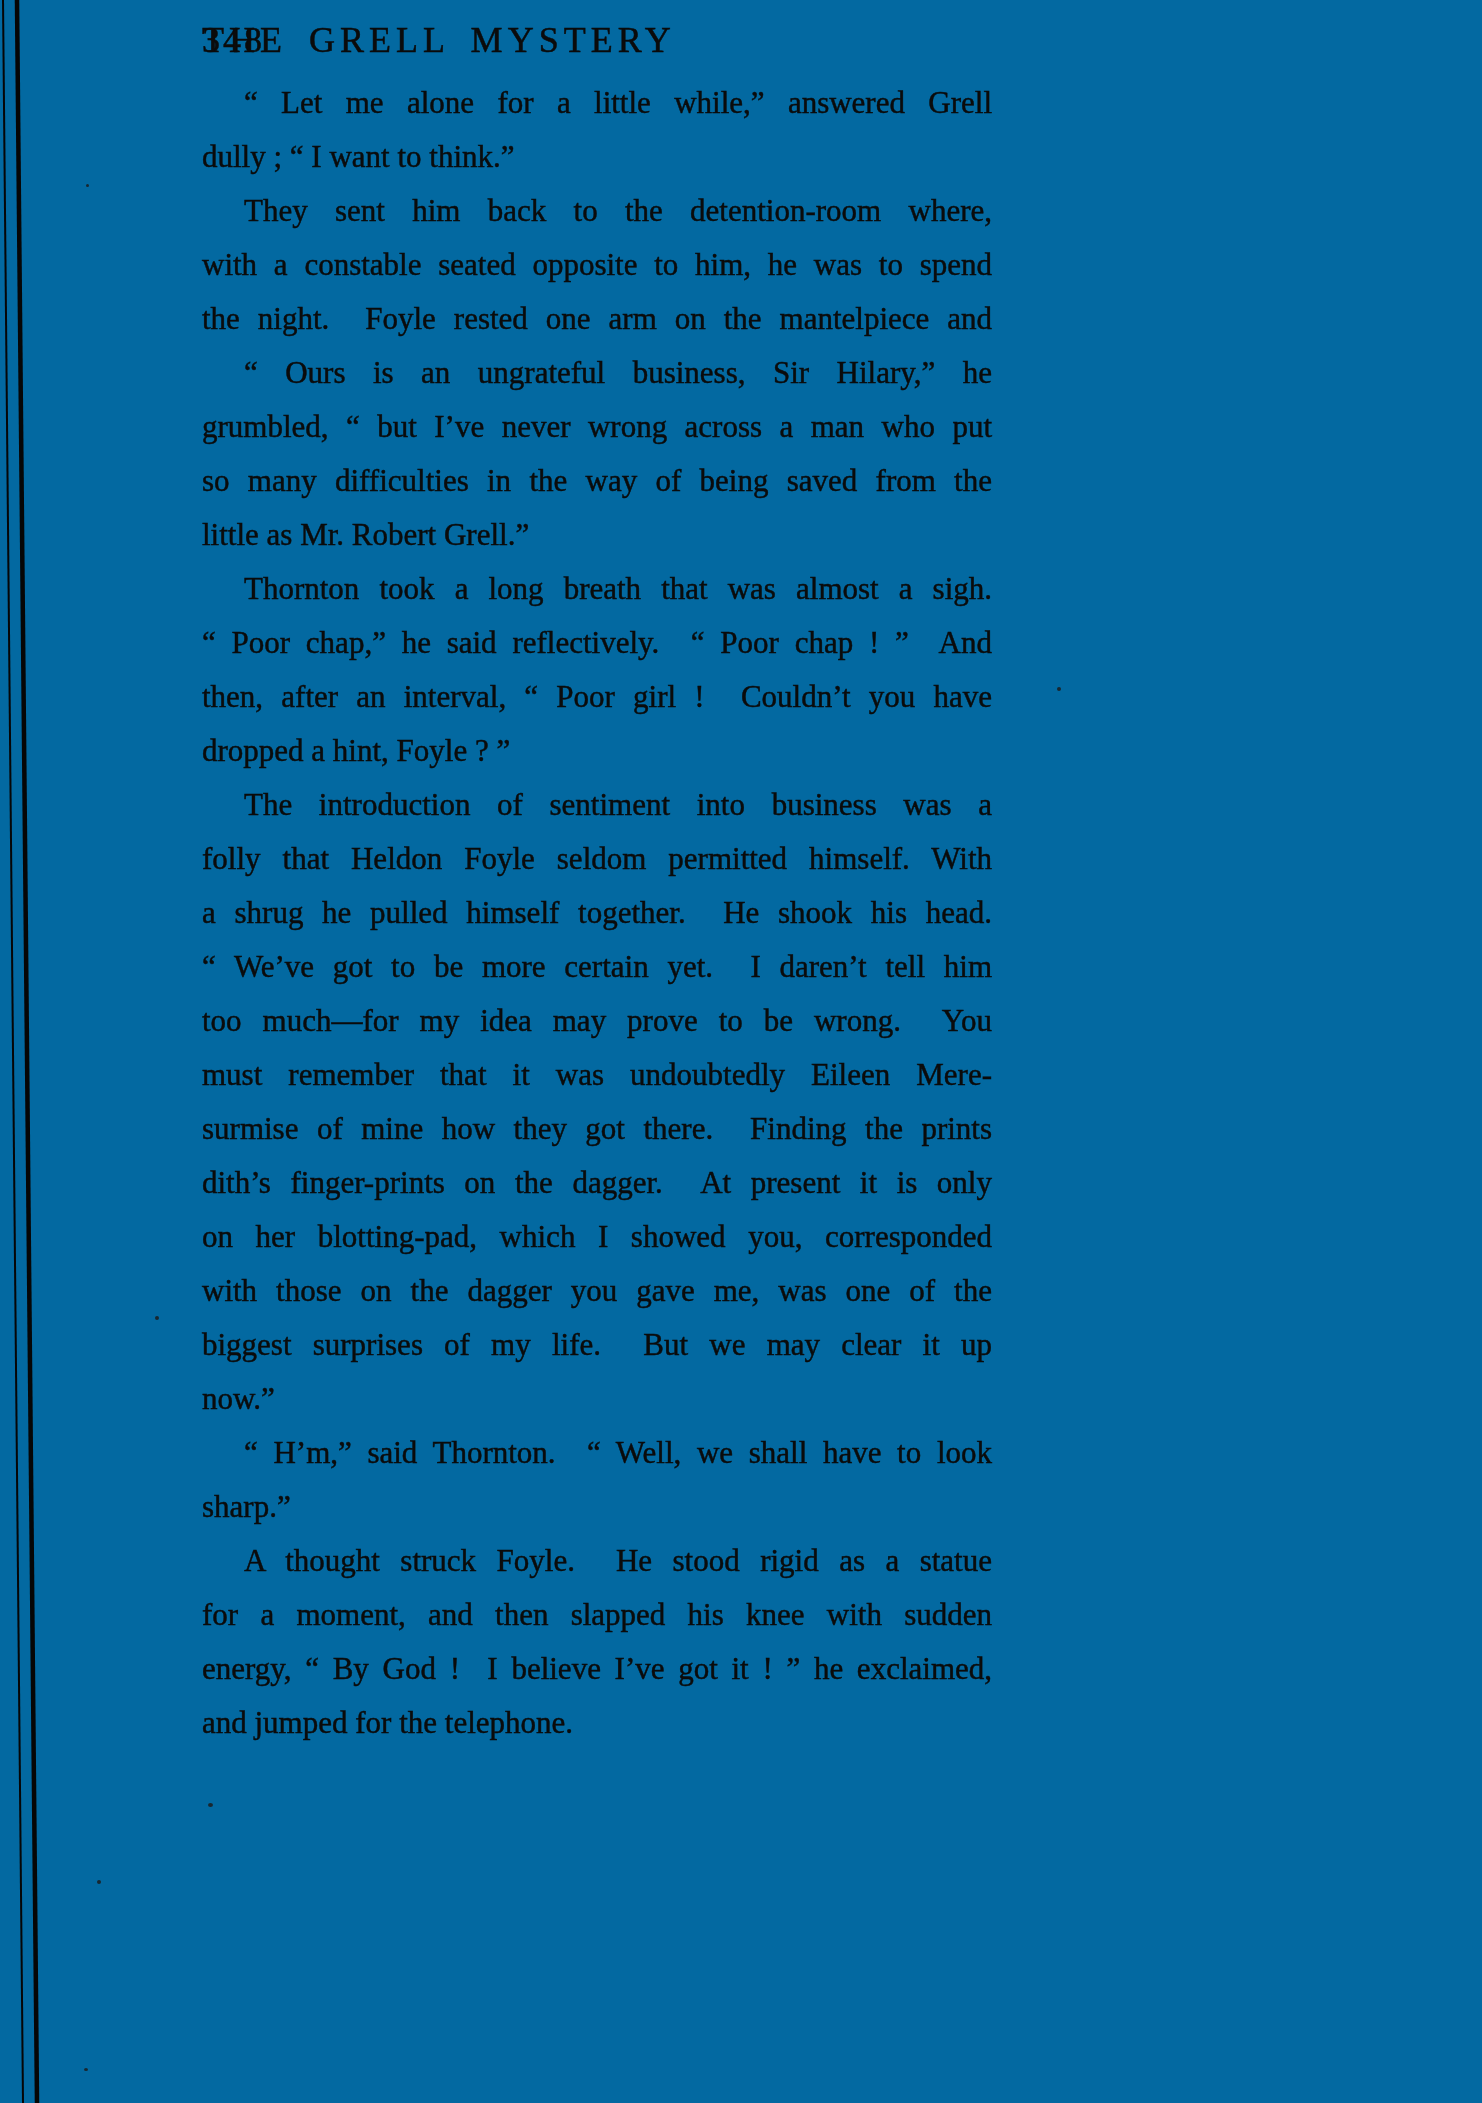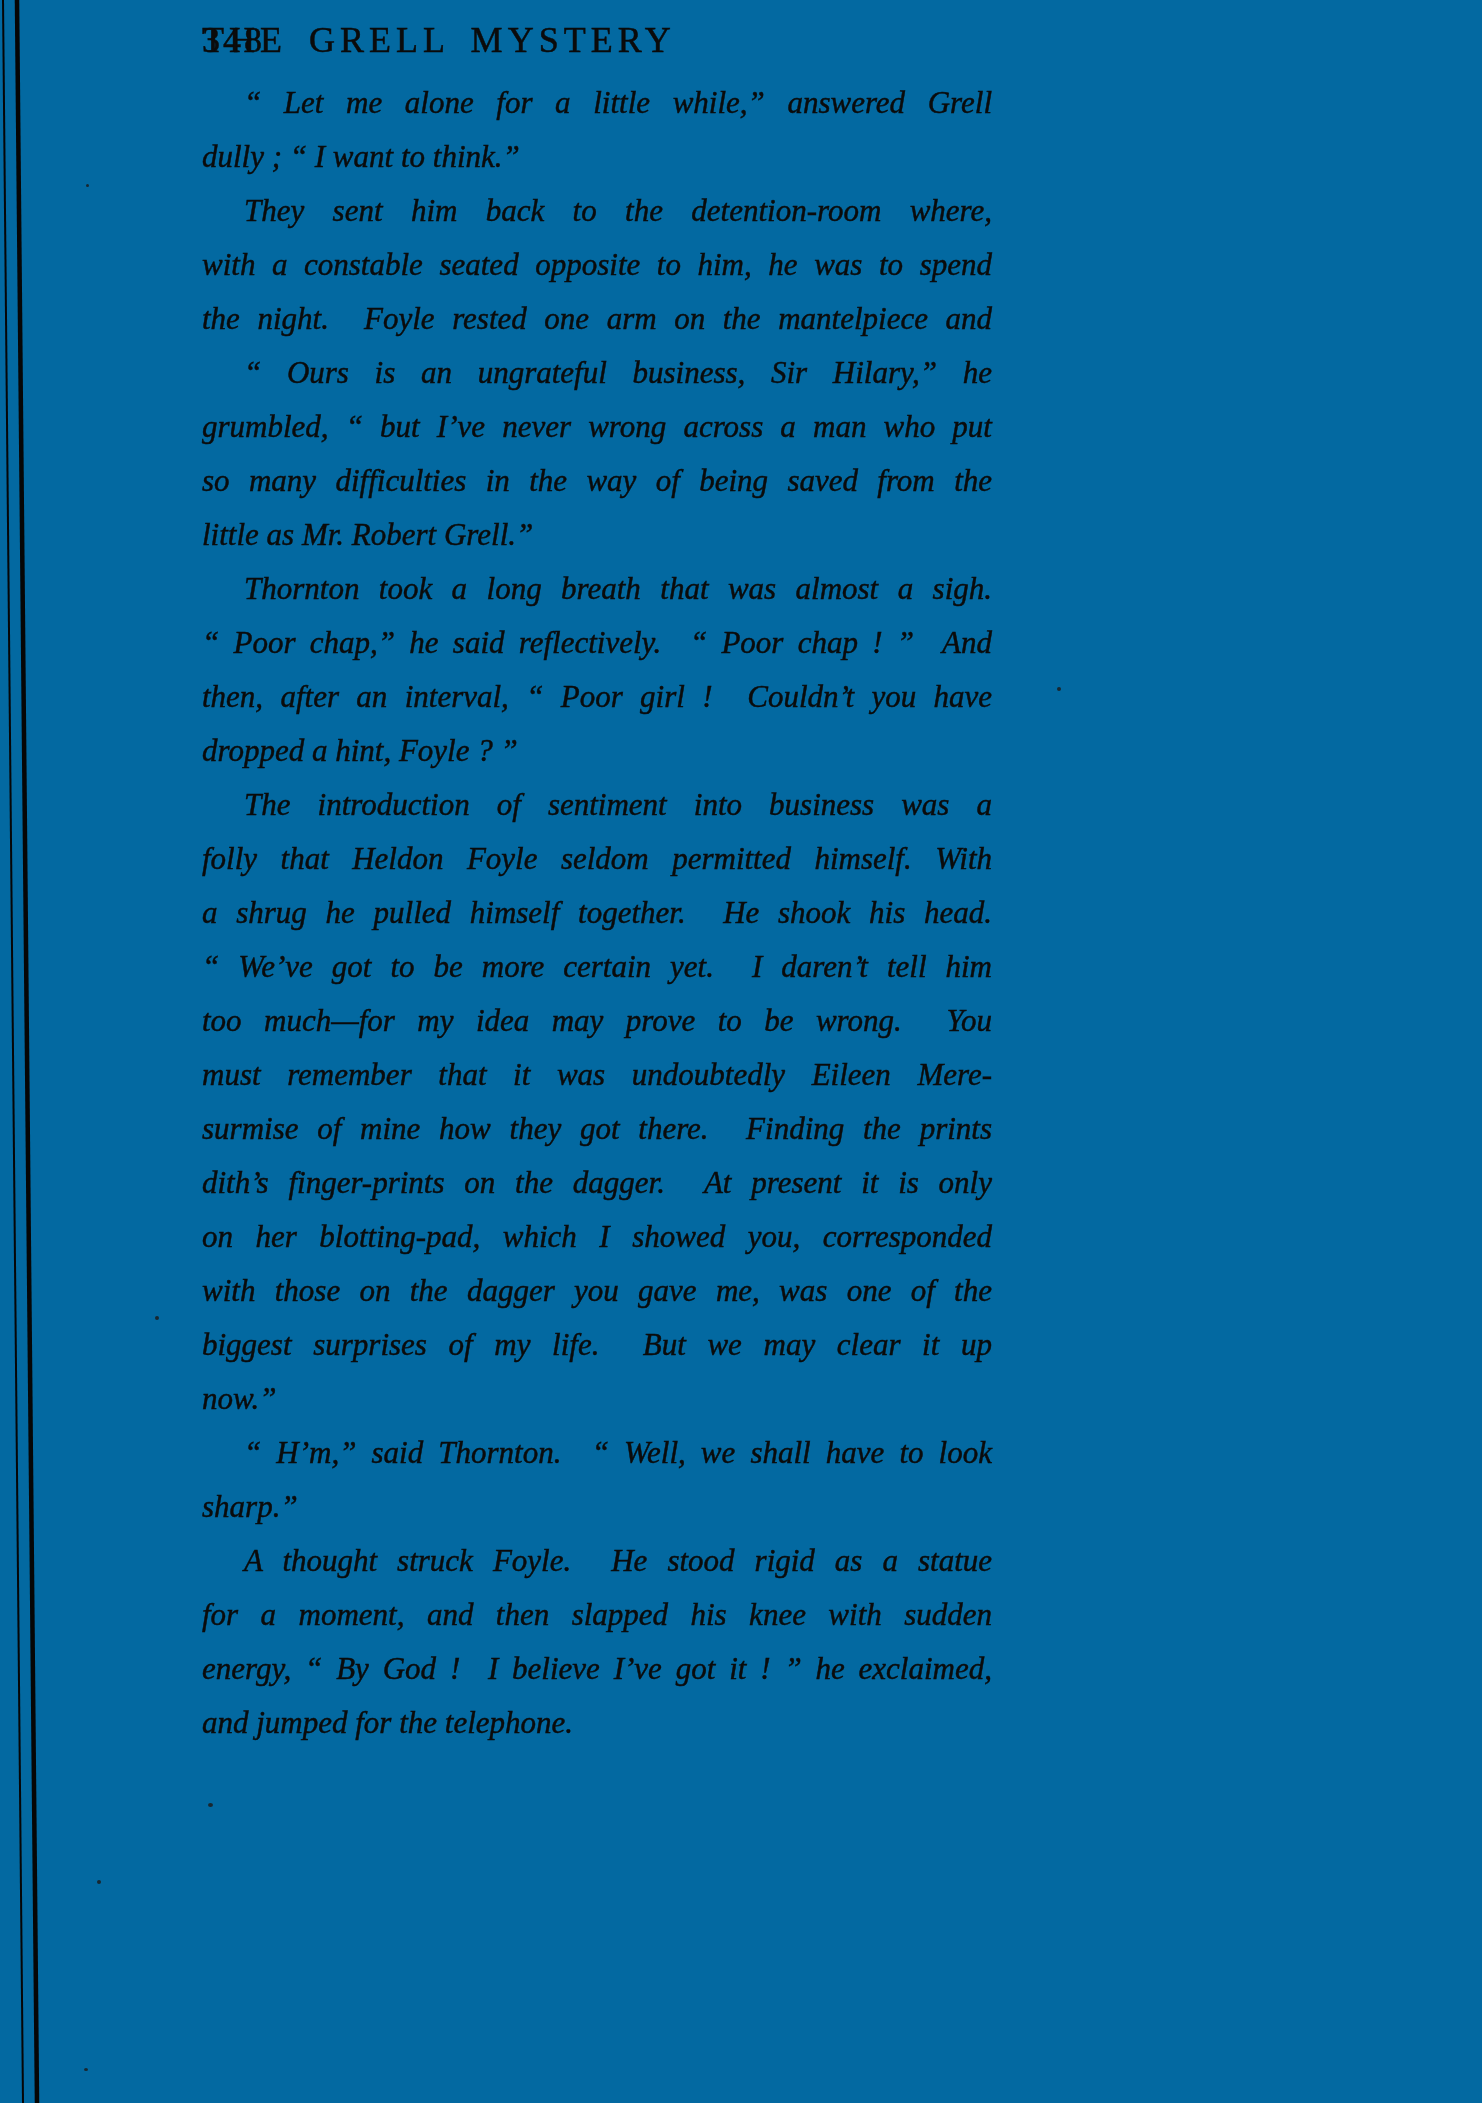--- a/index.html
+++ b/index.html
@@ -59,21 +59,20 @@
     font-size: 31px;
     line-height: 54px;
     -webkit-text-stroke: 0.45px currentColor;
   }
   .paragraph { margin: 0; }
   .line {
     text-align: justify;
     text-align-last: justify;
     height: 54px;
     overflow: visible;
-    font-style: italic;
   }
   .line.first { text-indent: 42px; }
   .line.last  { text-align-last: left; }
   .ink-speck {
     position: absolute;
     background: #1c1c1c;
     border-radius: 50%;
     opacity: 0.85;
   }
 </style>

